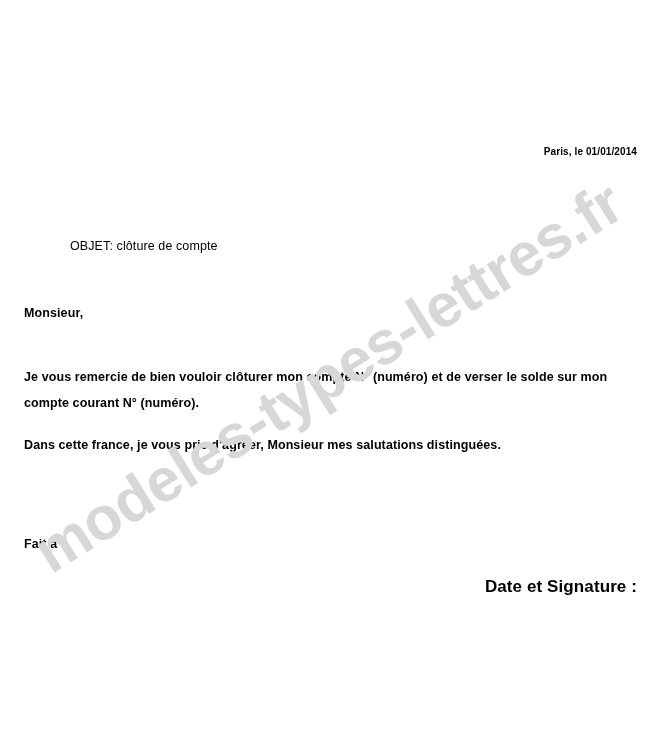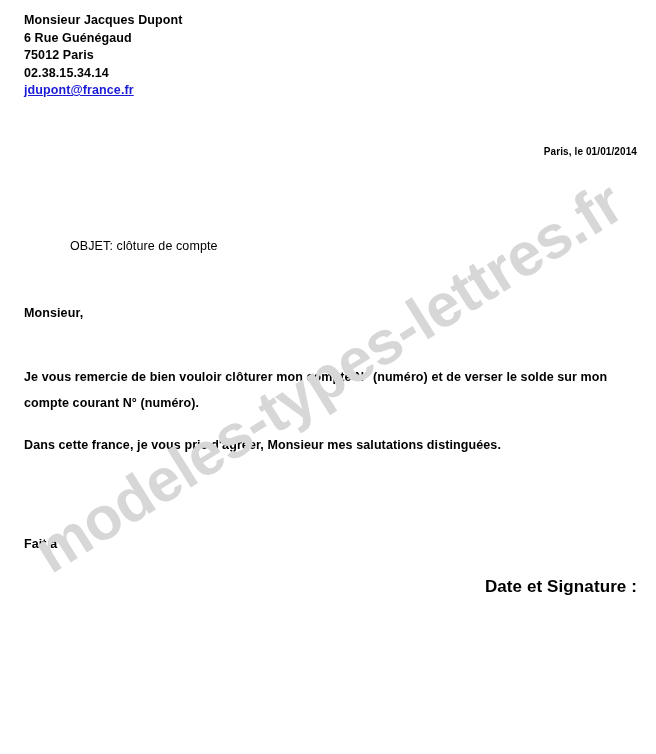--- a/index.html
+++ b/index.html
@@ -134,27 +134,20 @@
     height: 8px;
     background: #ffffff;
   }
 </style>
 </head>
 <body>
 
 <div class="page">
   <div class="sheet">
 
-    <div class="sender">
-      <div>Monsieur Jacques Dupont</div>
-      <div>6 Rue Guénégaud</div>
-      <div>75012 Paris</div>
-      <div>02.38.15.34.14</div>
-      <div class="email">jdupont@france.fr</div>
-    </div>
 
     <div class="place-date">Paris, le 01/01/2014</div>
 
     <div class="subject">OBJET: clôture de compte</div>
 
     <div class="salutation">Monsieur,</div>
 
     <div class="para1">Je vous remercie de bien vouloir clôturer mon compte N° (numéro) et de verser le solde sur mon compte courant N° (numéro).</div>
 
     <div class="para2">Dans cette france, je vous prie d'agréer, Monsieur mes salutations distinguées.</div>

